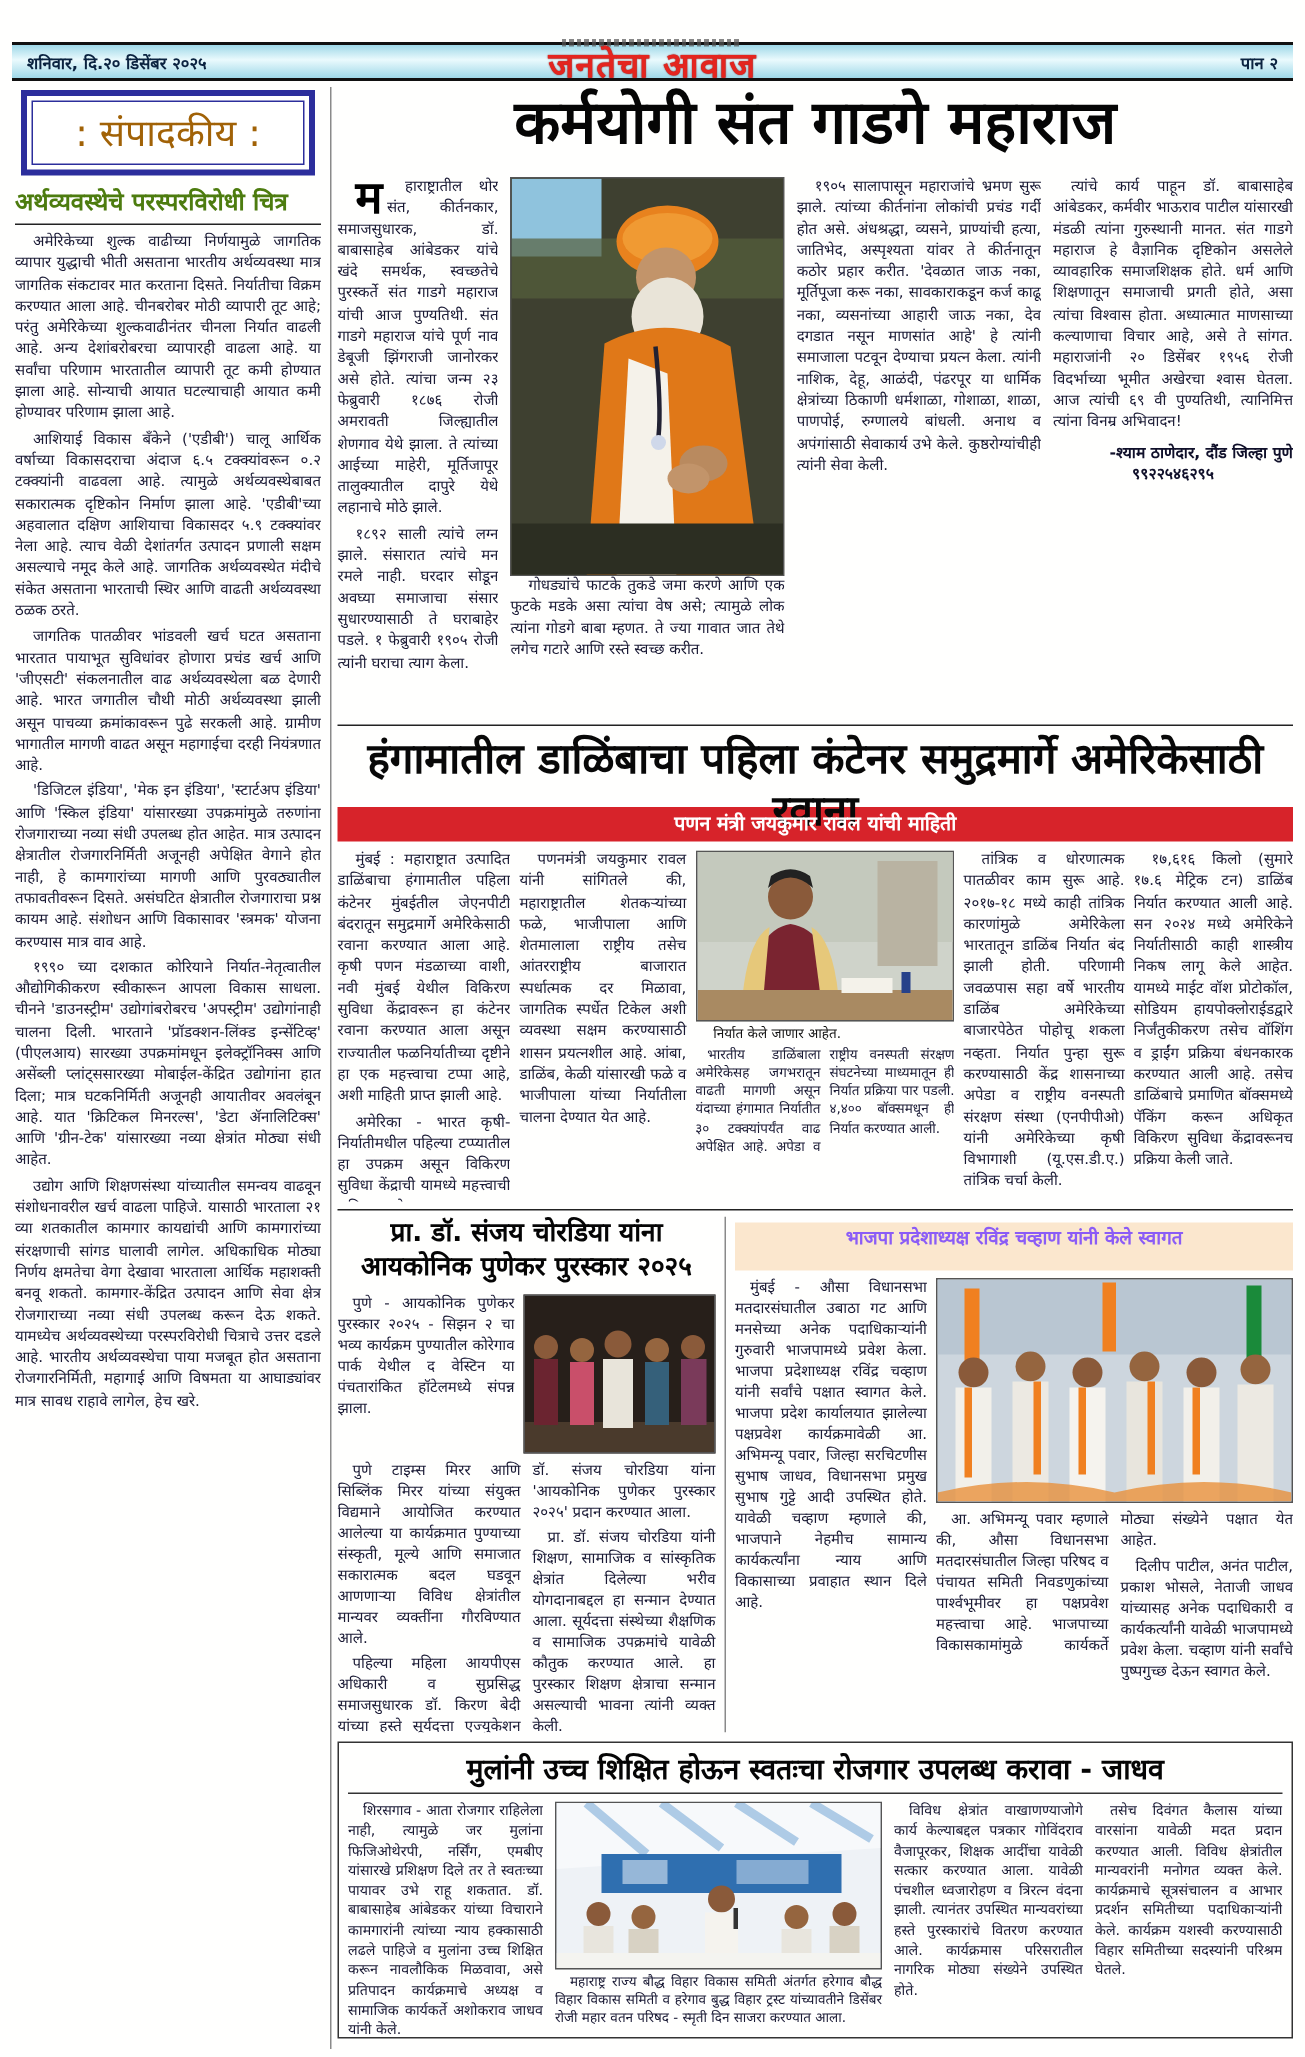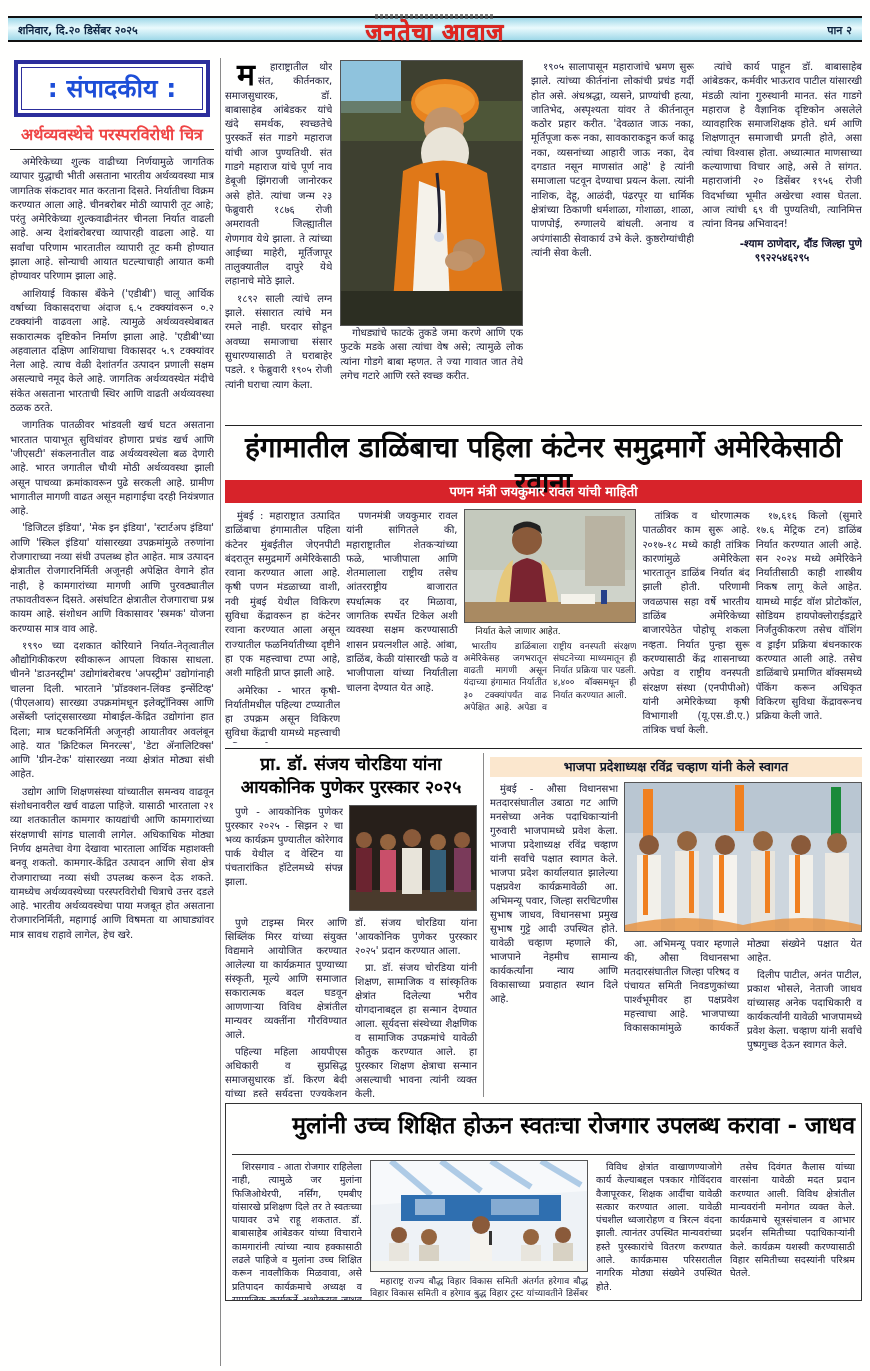--- a/index.html
+++ b/index.html
@@ -1,38 +1,38 @@
 <!DOCTYPE html>
 <html><head>
 <meta charset="utf-8">
 <style>
   * { margin:0; padding:0; box-sizing:border-box; }
   body { width:870px; height:1371px; background:#ffffff; font-family:"DejaVu Sans", sans-serif; position:relative; overflow:hidden; }
   .page { position:absolute; inset:0; background:#fffffe; }
 
   
-  .topbar { position:absolute; left:8px; right:8px; top:16px; height:26px;
+  .topbar { position:absolute; left:8px; right:8px; top:28px; height:26px;
     background:linear-gradient(#9fd8e8, #eafafd 45%, #9fd8e8);
     border-top:2px solid #111; border-bottom:2px solid #111;
     display:flex; align-items:center; justify-content:space-between; padding:0 10px; }
   .topdate, .toppage { font-size:11px; font-weight:bold; color:#0b2340; }
   .masthead { position:absolute; left:50%; top:-4px; transform:translateX(-50%);
     text-align:center; line-height:1; }
   .masthead .tagline-strip { display:block; width:120px; height:5px; margin:0 auto 1px auto;
     background:repeating-linear-gradient(90deg,#555 0 3px, transparent 3px 5px); opacity:.7; }
   .masthead .logo { font-size:23px; font-weight:bold; color:#e4251f;
     text-shadow:0 0 1px #7a0000; letter-spacing:1px; font-family:"DejaVu Serif", serif; }
 
   
   .editorial { position:absolute; left:8px; top:58px; width:213px; bottom:5px;
     border-right:1px solid #8a8a8a; padding:2px 6px 2px 2px; overflow:hidden; }
   .edit-box { border:4px solid #2c2e9c; background:#fff; padding:3px; margin:0 4px 6px 4px; }
   .edit-box-inner { border:1px solid #2c2e9c; text-align:center; padding:2px 0 5px 0; }
-  .edit-title { font-size:25px; font-weight:bold; color:#1d4ed8; }
-  .edit-headline { font-size:16px; font-weight:bold; color:#ef4444; text-align:center;
+  .edit-title { font-size:25px; font-weight:normal; color:#a16207; }
+  .edit-headline { font-size:16px; font-weight:bold; color:#4d7c0f; 
     border-bottom:1.5px solid #222; padding-bottom:4px; margin-bottom:5px; }
   .edit-body p, .col p { font-size:10px; line-height:1.43; text-align:justify;
     color:#191934; margin-bottom:3px; text-indent:12px; }
   .edit-body { overflow:hidden; height:1210px; }
 
   
   .main { position:absolute; left:225px; right:8px; top:58px; bottom:5px; }
   .lead-headline { font-size:40px; font-weight:bold; color:#050505; text-align:center;
     line-height:1.2; height:58px; font-family:"DejaVu Serif", serif; }
   .lead-cols { display:flex; gap:8px; height:360px; overflow:hidden; margin-top:2px; }
@@ -55,34 +55,34 @@
   .p1 { width:116px; } .p2 { width:112px; } .p3 { width:174px; } .p4 { width:108px; } .p5 { width:107px; }
   .pom-caption { font-size:9px; color:#111; padding:1px 0 3px 0;margin-left:12px; }
   .twocol-small { column-count:2; column-gap:6px; }
   .twocol-small p { font-size:9px; line-height:1.35; text-indent:8px; }
 
   
   .band { display:flex; height:344px; margin-top:2px; overflow:hidden; }
   .band-left { width:259px; padding-right:6px; border-right:1px solid #8a8a8a; overflow:hidden; }
   .band-right { flex:1; padding-left:6px; overflow:hidden; }
   .band-hl { font-size:17.5px; font-weight:bold; color:#050505; text-align:center; line-height:1.3; }
-  .peach-bar { background:#fbe7ce; color:#0f172a; font-weight:bold; font-size:12.5px;
-    text-align:center; height:20px; line-height:20px; margin:4px 0 5px 0; }
+  .peach-bar { background:#fbe7ce; color:#8b5cf6; font-weight:bold; font-size:12.5px;
+    text-align:center; height:32px; line-height:20px; margin:4px 0 5px 0; }
   .row { display:flex; gap:6px; }
   .award-intro { width:120px; }
   .band .twocol { column-count:2; column-gap:8px; margin-top:5px; }
   .band .twocol p, .band .row p { font-size:10px; line-height:1.4; text-align:justify;
     color:#191934; margin-bottom:3px; text-indent:10px; }
   .bjp-col1 { width:128px; }
   .bjp-right { flex:1; }
 
   
   .bottom-box { border:1.5px solid #333; margin-top:6px; padding:4px 6px; height:198px; overflow:hidden; }
-  .bottom-hl { font-size:23px; font-weight:bold; text-align:right; color:#050505;
-    border-bottom:1px solid #333; padding-bottom:14px; margin-bottom:5px; }
+  .bottom-hl { font-size:19px; font-weight:bold; text-align:center; color:#050505;
+    border-bottom:1px solid #333; padding-bottom:3px; margin-bottom:5px; }
   .bottom-cols { display:flex; gap:8px; height:158px; overflow:hidden; }
   .b1 { width:130px; } .bmid { width:218px; } .b3 { width:126px; } .b4 { flex:1; }
   .bottom-cols p { font-size:9.5px; line-height:1.4; text-align:justify; color:#191934;
     margin-bottom:3px; text-indent:10px; }
   .under-photo p { font-size:9px; line-height:1.35; }
 
   svg { display:block; }
 </style>
 </head>
 <body>
@@ -110,20 +110,21 @@
       <p>आशियाई विकास बँकेने ('एडीबी') चालू आर्थिक वर्षाच्या विकासदराचा अंदाज ६.५ टक्क्यांवरून ०.२ टक्क्यांनी वाढवला आहे. त्यामुळे अर्थव्यवस्थेबाबत सकारात्मक दृष्टिकोन निर्माण झाला आहे. 'एडीबी'च्या अहवालात दक्षिण आशियाचा विकासदर ५.९ टक्क्यांवर नेला आहे. त्याच वेळी देशांतर्गत उत्पादन प्रणाली सक्षम असल्याचे नमूद केले आहे. जागतिक अर्थव्यवस्थेत मंदीचे संकेत असताना भारताची स्थिर आणि वाढती अर्थव्यवस्था ठळक ठरते.</p>
       <p>जागतिक पातळीवर भांडवली खर्च घटत असताना भारतात पायाभूत सुविधांवर होणारा प्रचंड खर्च आणि 'जीएसटी' संकलनातील वाढ अर्थव्यवस्थेला बळ देणारी आहे. भारत जगातील चौथी मोठी अर्थव्यवस्था झाली असून पाचव्या क्रमांकावरून पुढे सरकली आहे. ग्रामीण भागातील मागणी वाढत असून महागाईचा दरही नियंत्रणात आहे.</p>
       <p>'डिजिटल इंडिया', 'मेक इन इंडिया', 'स्टार्टअप इंडिया' आणि 'स्किल इंडिया' यांसारख्या उपक्रमांमुळे तरुणांना रोजगाराच्या नव्या संधी उपलब्ध होत आहेत. मात्र उत्पादन क्षेत्रातील रोजगारनिर्मिती अजूनही अपेक्षित वेगाने होत नाही, हे कामगारांच्या मागणी आणि पुरवठ्यातील तफावतीवरून दिसते. असंघटित क्षेत्रातील रोजगाराचा प्रश्न कायम आहे. संशोधन आणि विकासावर 'स्त्रमक' योजना करण्यास मात्र वाव आहे.</p>
       <p>१९९० च्या दशकात कोरियाने निर्यात-नेतृत्वातील औद्योगिकीकरण स्वीकारून आपला विकास साधला. चीनने 'डाउनस्ट्रीम' उद्योगांबरोबरच 'अपस्ट्रीम' उद्योगांनाही चालना दिली. भारताने 'प्रॉडक्शन-लिंक्ड इन्सेंटिव्ह' (पीएलआय) सारख्या उपक्रमांमधून इलेक्ट्रॉनिक्स आणि असेंब्ली प्लांट्ससारख्या मोबाईल-केंद्रित उद्योगांना हात दिला; मात्र घटकनिर्मिती अजूनही आयातीवर अवलंबून आहे. यात 'क्रिटिकल मिनरल्स', 'डेटा ॲनालिटिक्स' आणि 'ग्रीन-टेक' यांसारख्या नव्या क्षेत्रांत मोठ्या संधी आहेत.</p>
       <p>उद्योग आणि शिक्षणसंस्था यांच्यातील समन्वय वाढवून संशोधनावरील खर्च वाढला पाहिजे. यासाठी भारताला २१ व्या शतकातील कामगार कायद्यांची आणि कामगारांच्या संरक्षणाची सांगड घालावी लागेल. अधिकाधिक मोठ्या निर्णय क्षमतेचा वेगा देखावा भारताला आर्थिक महाशक्ती बनवू शकतो. कामगार-केंद्रित उत्पादन आणि सेवा क्षेत्र रोजगाराच्या नव्या संधी उपलब्ध करून देऊ शकते. यामध्येच अर्थव्यवस्थेच्या परस्परविरोधी चित्राचे उत्तर दडले आहे. भारतीय अर्थव्यवस्थेचा पाया मजबूत होत असताना रोजगारनिर्मिती, महागाई आणि विषमता या आघाड्यांवर मात्र सावध राहावे लागेल, हेच खरे.</p>
     </div>
   </div>
 
   <div class="main">
 
+    <div class="lead-headline">कर्मयोगी संत गाडगे महाराज</div>
     <div class="lead-cols">
       <div class="col c1">
         <p class="drop">महाराष्ट्रातील थोर संत, कीर्तनकार, समाजसुधारक, डॉ. बाबासाहेब आंबेडकर यांचे खंदे समर्थक, स्वच्छतेचे पुरस्कर्ते संत गाडगे महाराज यांची आज पुण्यतिथी. संत गाडगे महाराज यांचे पूर्ण नाव डेबूजी झिंगराजी जानोरकर असे होते. त्यांचा जन्म २३ फेब्रुवारी १८७६ रोजी अमरावती जिल्ह्यातील शेणगाव येथे झाला. ते त्यांच्या आईच्या माहेरी, मूर्तिजापूर तालुक्यातील दापुरे येथे लहानाचे मोठे झाले.</p>
         <p>१८९२ साली त्यांचे लग्न झाले. संसारात त्यांचे मन रमले नाही. घरदार सोडून अवघ्या समाजाचा संसार सुधारण्यासाठी ते घराबाहेर पडले. १ फेब्रुवारी १९०५ रोजी त्यांनी घराचा त्याग केला.</p>
       </div>
       <div class="col c2">
         <div class="photo-frame" style="height:266px;">
           <svg width="182" height="266" viewBox="0 0 182 266">
             <rect width="182" height="266" fill="#3e4030"></rect>
             <rect width="60" height="52" fill="#8fc3dd"></rect>

